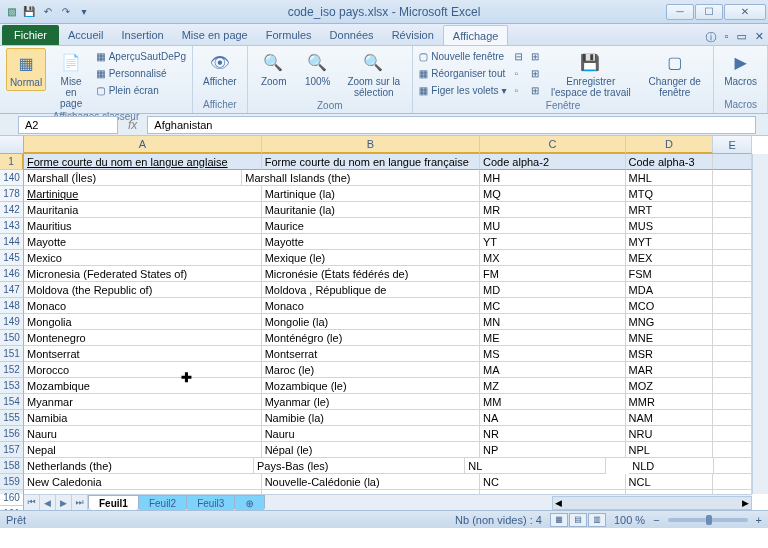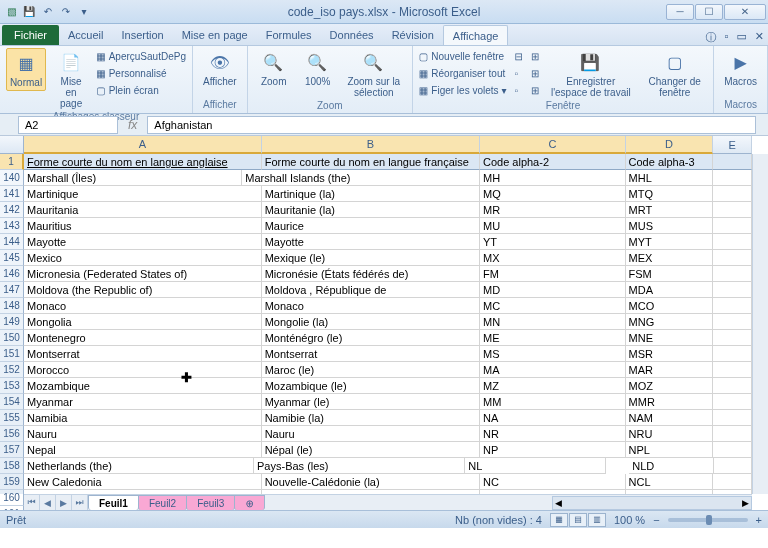--- a/index.html
+++ b/index.html
@@ -40,21 +40,21 @@
 .rowhead{height:16px;border-bottom:1px solid #c3d2e3;border-right:1px solid #9db4cf;display:flex;align-items:center;justify-content:center;color:#3b5e8a;font-size:10px}
 .rowhead.sel{background:#f9e4b0;border-right:2px solid #d9a93a}
 .cells{position:absolute;left:24px;top:18px;right:16px;bottom:16px}
 .row{display:flex;height:16px}
 .cell{border-right:1px solid #d4d4d4;border-bottom:1px solid #d4d4d4;padding:0 3px;display:flex;align-items:center;font-size:11px;color:#000;overflow:hidden;white-space:nowrap}
 .row.header .cell{background:#dbe7f4;color:#000;border-bottom:1px solid #8fa9c6}
 .vscroll{position:absolute;right:0;top:18px;width:16px;bottom:16px;background:#e8eef5;border-left:1px solid #c3d2e3}
 .hscroll{position:absolute;left:24px;right:16px;bottom:0;height:16px;background:#e8eef5;border-top:1px solid #c3d2e3;display:flex;align-items:center}
 .sheettab{height:15px;padding:0 10px;background:#fff;border:1px solid #9db4cf;border-bottom:none;border-radius:0 0 3px 3px;font-size:10px;display:flex;align-items:center;color:#3b5e8a;margin-right:-1px}
 .sheettab.active{background:#fff;font-weight:bold;color:#000}
-.sheettab.inactive{background:#f9a8d4}
+.sheettab.inactive{background:#7dd3fc}
 .navbtn{width:16px;height:15px;display:flex;align-items:center;justify-content:center;font-size:9px;color:#5a7aa0;border-right:1px solid #c3d2e3}
 .status{height:18px;background:linear-gradient(#dbe7f3,#c7d9ec);display:flex;align-items:center;padding:0 6px;color:#3b5e8a;font-size:10px;border-top:1px solid #a8bfd9;justify-content:space-between}
 .status-r{display:flex;align-items:center;gap:8px}
 .zoomslider{width:80px;height:4px;background:#a8bfd9;position:relative;border-radius:2px}
 .zoomthumb{position:absolute;left:38px;top:-3px;width:6px;height:10px;background:#6b8cb3;border-radius:2px}
 .viewbtns{display:flex;gap:1px}
 .viewbtn{width:18px;height:14px;border:1px solid #9bb3ce;background:#e8f0f8;font-size:8px;display:flex;align-items:center;justify-content:center}
 .cursor-plus{position:absolute;left:181px;top:234px;font-size:13px;color:#000;pointer-events:none;font-weight:bold}
 </style>
 </head>
@@ -219,21 +219,21 @@
   <div class="colheads" id="colheads">
       <div class="colhead sel" style="width: 245px;">A</div>
       <div class="colhead sel" style="width: 225px;">B</div>
       <div class="colhead sel" style="width: 150px;">C</div>
       <div class="colhead sel" style="width: 90px;">D</div>
       <div class="colhead" style="width: 40px;">E</div>
     </div>
   <div class="rowheads" id="rowheads">
       <div class="rowhead sel">1</div>
       <div class="rowhead">140</div>
-      <div class="rowhead">141</div>
+      <div class="rowhead">178</div>
       <div class="rowhead">142</div>
       <div class="rowhead">143</div>
       <div class="rowhead">144</div>
       <div class="rowhead">145</div>
       <div class="rowhead">146</div>
       <div class="rowhead">147</div>
       <div class="rowhead">148</div>
       <div class="rowhead">149</div>
       <div class="rowhead">150</div>
       <div class="rowhead">151</div>
@@ -257,21 +257,21 @@
         <div class="cell" style="width: 40px;"></div>
       </div>
       <div class="row">
         <div class="cell" style="width: 225px;">Marshall (Îles)</div>
         <div class="cell" style="width: 245px;">Marshall Islands (the)</div>
         <div class="cell" style="width: 150px;">MH</div>
         <div class="cell" style="width: 90px;">MHL</div>
         <div class="cell" style="width: 40px;"></div>
       </div>
       <div class="row">
-        <div class="cell" style="width: 245px;">Martinique</div>
+        <div class="cell" style="width: 245px; text-decoration: underline;">Martinique</div>
         <div class="cell" style="width: 225px;">Martinique (la)</div>
         <div class="cell" style="width: 150px;">MQ</div>
         <div class="cell" style="width: 90px;">MTQ</div>
         <div class="cell" style="width: 40px;"></div>
       </div>
       <div class="row">
         <div class="cell" style="width: 245px;">Mauritania</div>
         <div class="cell" style="width: 225px;">Mauritanie (la)</div>
         <div class="cell" style="width: 150px;">MR</div>
         <div class="cell" style="width: 90px;">MRT</div>

